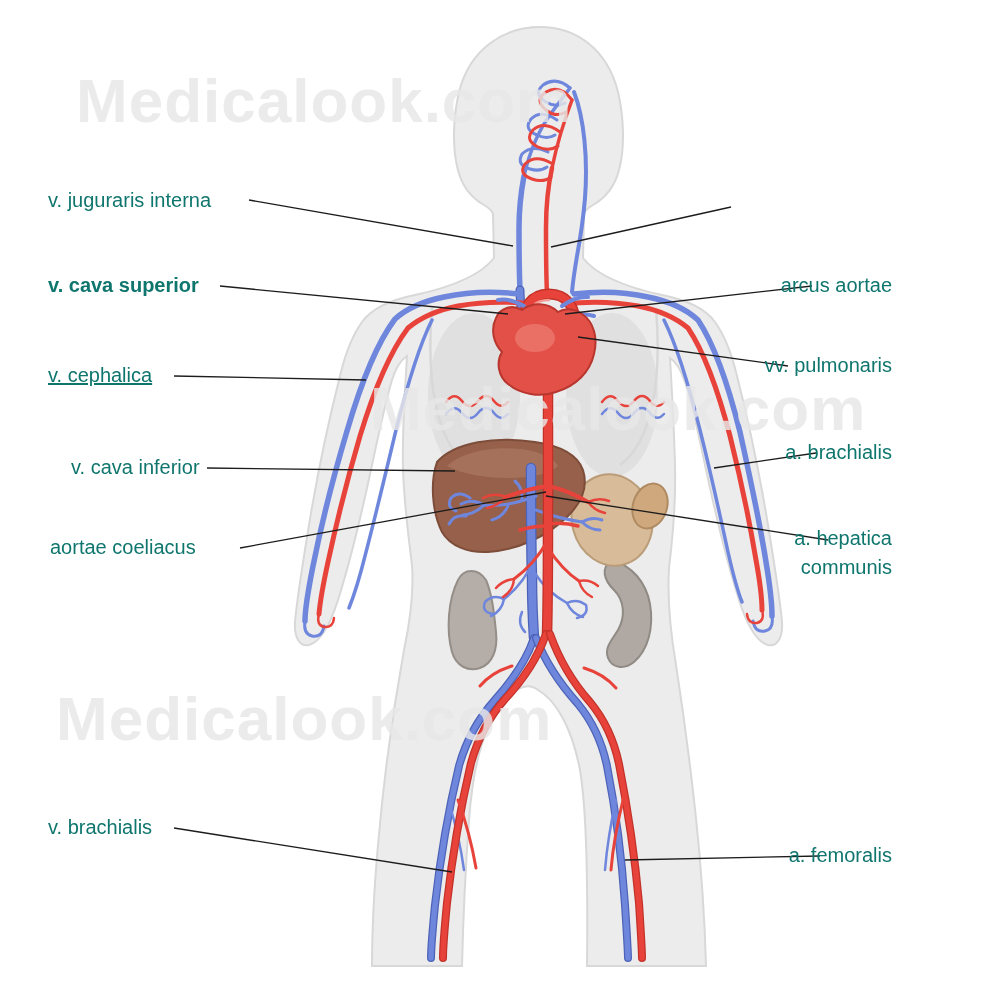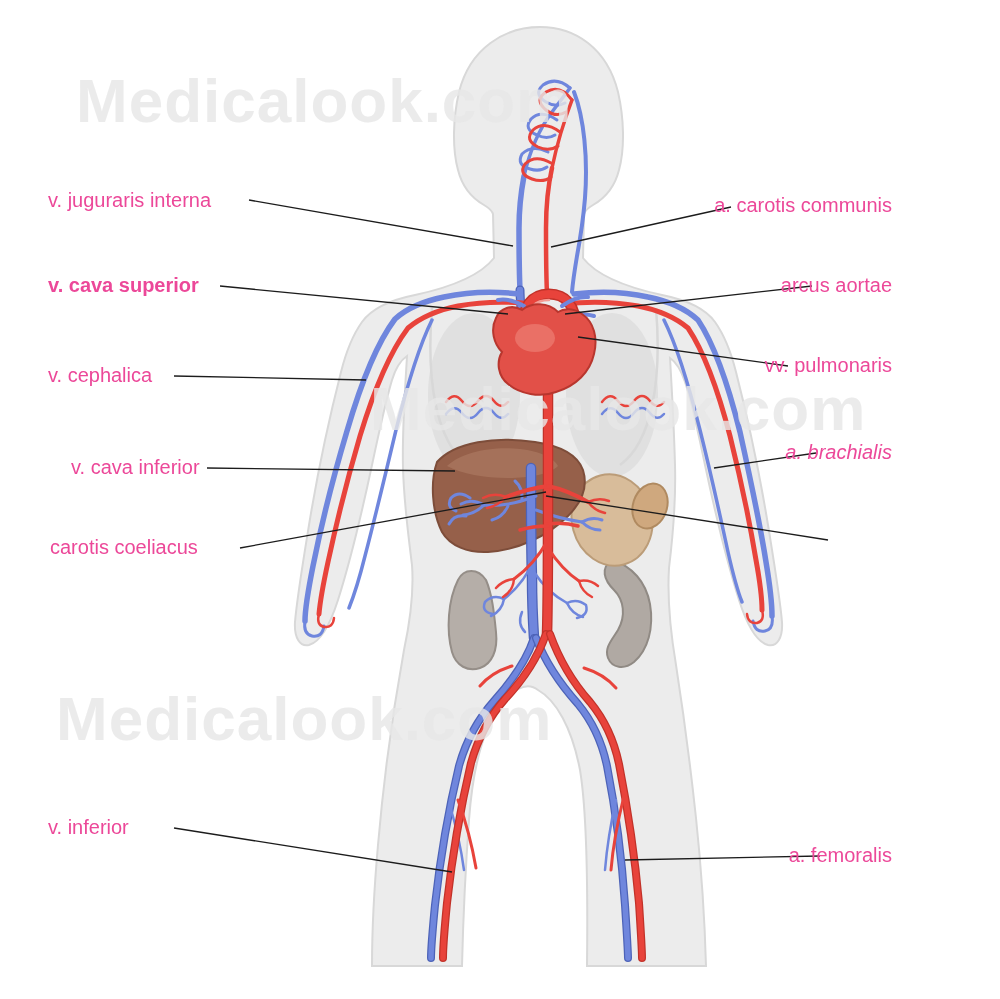--- a/index.html
+++ b/index.html
@@ -2,21 +2,21 @@
 <html><head>
 <meta charset="utf-8">
 <style>
   html,body { margin:0; padding:0; background:#ffffff; }
   .stage {
     position:relative; width:944px; height:999px; background:#ffffff;
     font-family:"Liberation Sans", sans-serif; overflow:hidden;
   }
   .stage svg { position:absolute; left:0; top:0; }
   .label {
-    position:absolute; font-size:20px; color:#ec4899; line-height:24px;
+    position:absolute; font-size:20px; color:#0f766e; line-height:24px;
     white-space:nowrap;
   }
   .label.right { text-align:right; }
   .label.wrap { white-space:normal; width:122px; line-height:29px; }
   .wm {
     font-family:"Liberation Sans", sans-serif;
     font-size:62px; font-weight:bold; letter-spacing:1px;
     fill:#e6e6e6; fill-opacity:0.82;
   }
   .av  { stroke:#e8433b; fill:none; stroke-linecap:round; stroke-linejoin:round; }
@@ -206,24 +206,24 @@
     <line class="leader" x1="812" y1="286" x2="565" y2="314"></line>
     <line class="leader" x1="788" y1="366" x2="578" y2="337"></line>
     <line class="leader" x1="816" y1="453" x2="714" y2="468"></line>
     <line class="leader" x1="828" y1="540" x2="546" y2="496"></line>
     <line class="leader" x1="820" y1="856" x2="625" y2="860"></line>
   </g>
 </svg>
 
   <div class="label" style="left:48px; top:188px;">v. juguraris interna</div>
   <div class="label" style="left:48px; top:273px;font-weight:bold;">v. cava superior</div>
-  <div class="label" style="left:48px; top:363px;">v. cephalica</div>
+  <div class="label" style="left:48px; top:363px;text-decoration:underline;">v. cephalica</div>
   <div class="label" style="left:48px; top:455px;margin-left:23px;">v. cava inferior</div>
-  <div class="label" style="left:50px; top:535px;">carotis coeliacus</div>
-  <div class="label" style="left:48px; top:815px;">v. inferior</div>
-
-  <div class="label right" style="right:52px; top:193px;">a. carotis communis</div>
+  <div class="label" style="left:50px; top:535px;">aortae coeliacus</div>
+  <div class="label" style="left:48px; top:815px;">v. brachialis</div>
+
   <div class="label right" style="right:52px; top:273px;text-align:right;">arcus aortae</div>
   <div class="label right" style="right:52px; top:353px;">vv. pulmonaris</div>
-  <div class="label right" style="right:52px; top:440px;font-style:italic;">a. brachialis</div>
+  <div class="label right" style="right:52px; top:440px;">a. brachialis</div>
+  <div class="label right wrap" style="right:52px; top:524px;">a. hepatica communis</div>
   <div class="label right" style="right:52px; top:843px;text-align:center;">a. femoralis</div>
 
 </div>
 
 </body></html>

